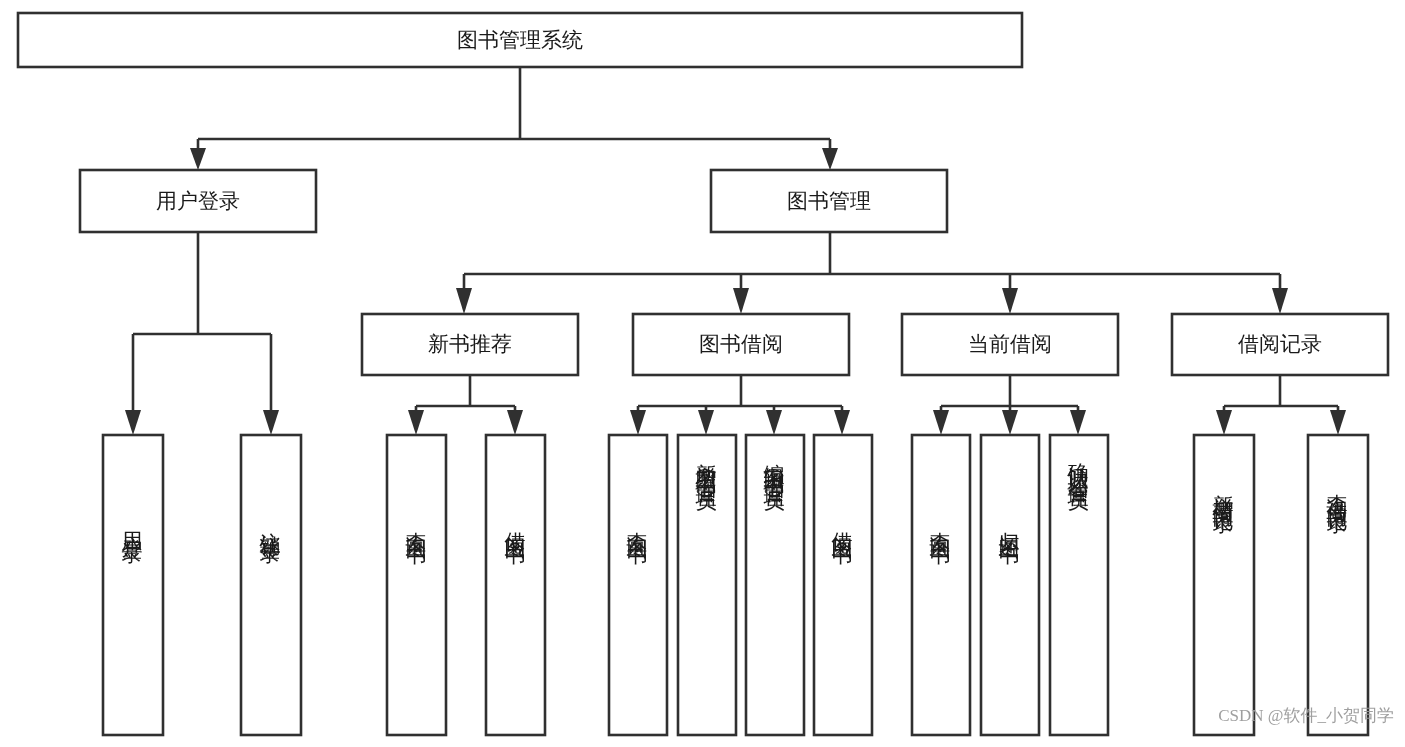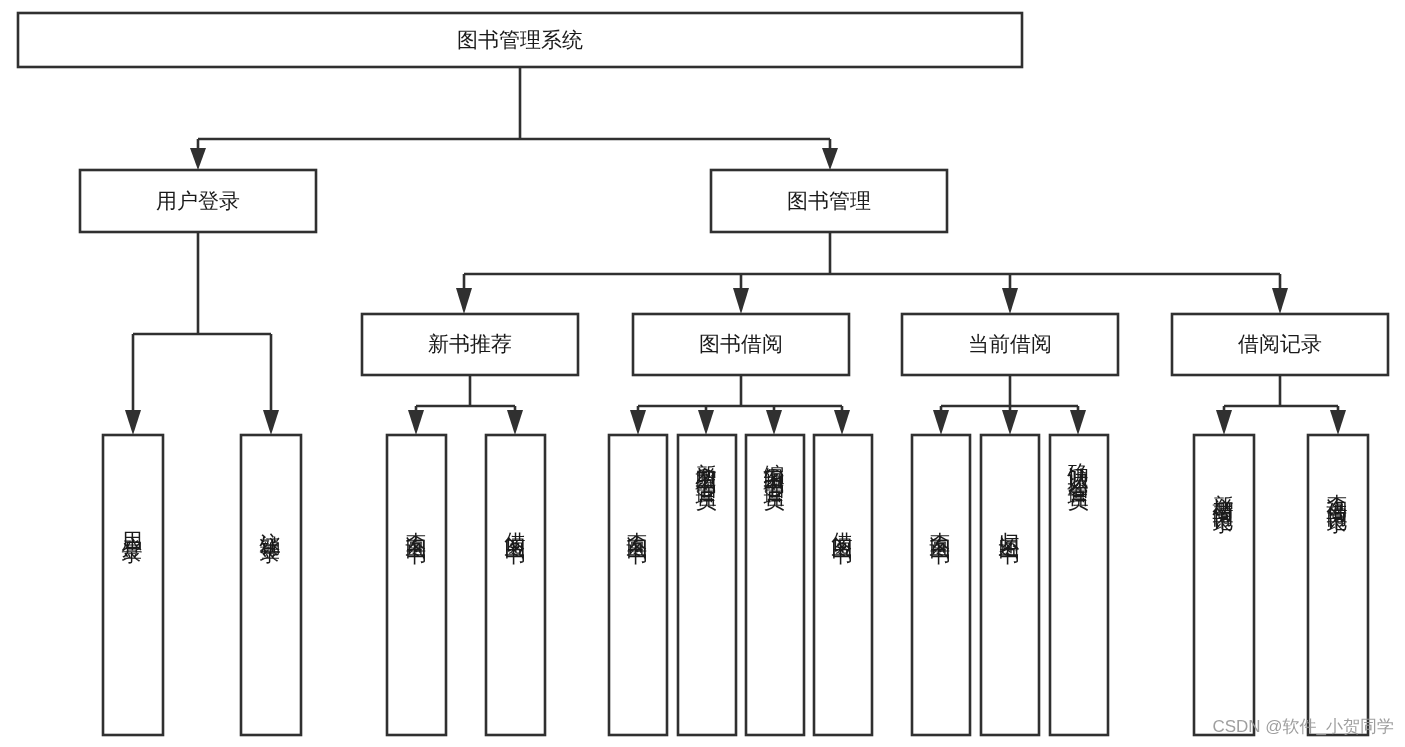--- a/index.html
+++ b/index.html
@@ -57,22 +57,22 @@
     font-size: 21px;
     line-height: 1;
     letter-spacing: 4px;
     color: #1a1a1a;
     white-space: nowrap;
     pointer-events: none;
   }
   .watermark {
     position: absolute;
     right: 8px;
-    bottom: 9px;
-    font-family: Liberation Sans, sans-serif;
+    bottom: 20px;
+    font-family: Liberation Serif, serif;
     font-size: 17px;
     color: #9a9a9a;
     opacity: 0.95;
     white-space: nowrap;
     pointer-events: none;
   }
 </style>
 </head>
 <body>
 

